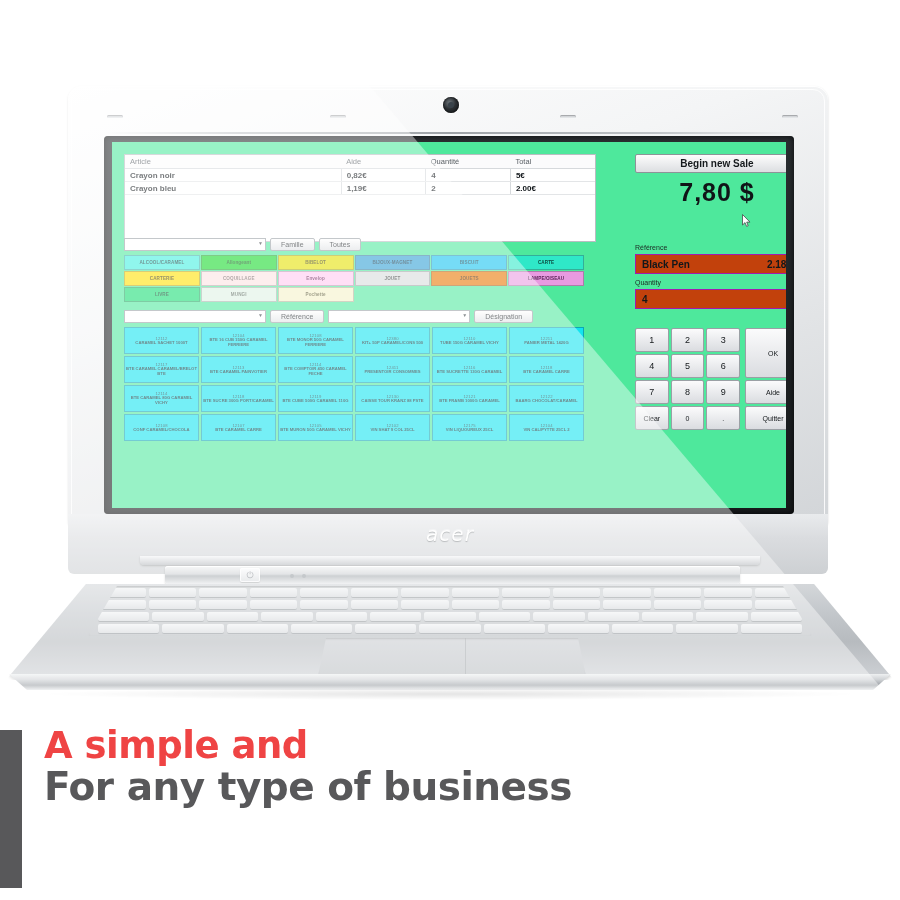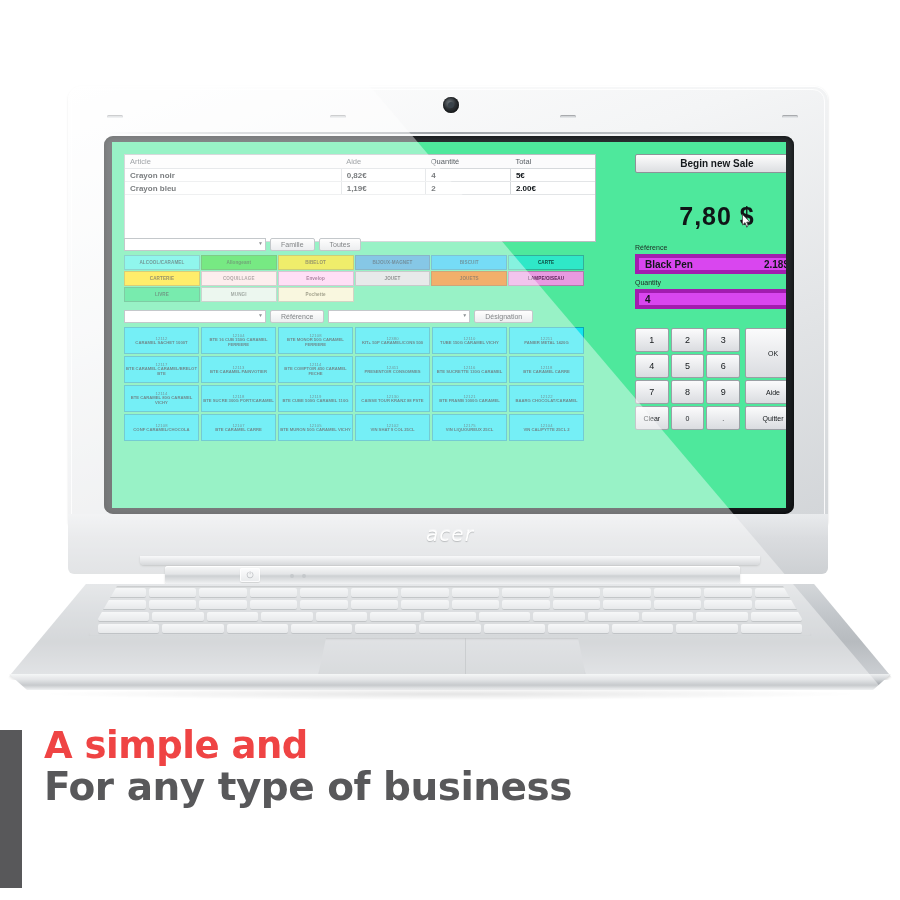--- a/index.html
+++ b/index.html
@@ -51,21 +51,21 @@
   .bezel-hairline{
     position:absolute; left:104px; top:132px; width:690px; height:2px;
     background:linear-gradient(90deg,rgba(180,185,190,0) 0%,rgba(150,156,162,.55) 20%,rgba(120,126,132,.7) 50%,rgba(150,156,162,.55) 80%,rgba(180,185,190,0) 100%);
     border-radius:2px;
   }
 
   
   .screen-frame{
     position:absolute; left:104px; top:136px; width:690px; height:378px;
     background:linear-gradient(#2a2e31,#16191b);
-    border-radius:9px;
+    border-radius:4px;
     box-shadow:inset 0 0 6px rgba(0,0,0,.8);
     overflow:hidden;
   }
   .screen{
     position:absolute; left:8px; top:6px; width:674px; height:366px;
     background:#4ee89c;
     overflow:hidden;
   }
 
   
@@ -239,27 +239,27 @@
   }
   .begin-btn{
     position:absolute; left:2px; top:2px; width:164px; height:19px;
     background:linear-gradient(#fdfdfd,#dcdee1);
     border:1px solid #8d9398; border-radius:2px;
     font-size:10px; font-weight:bold; color:#15191c;
     display:flex; align-items:center; justify-content:center;
   }
   .total-amount{
     position:absolute; left:0; top:26px; width:168px; text-align:center;
-    font-size:25px; font-weight:bold; color:#101417; letter-spacing:1px;margin-top:24px;
+    font-size:25px; font-weight:bold; color:#101417; letter-spacing:1px;
   }
   .fld-label{
     position:absolute; font-size:7px; color:#1d2a24;
   }
   .fld{
-    position:absolute; height:20px; background:#d946ef; border:4px solid #a21caf;
+    position:absolute; height:20px; background:#c2410c; border:1px solid #a21caf;
     display:flex; align-items:center; justify-content:space-between;
     padding:0 6px; font-size:10px; font-weight:bold; color:#12171a;
   }
   .lab-ref{ left:2px; top:92px; }
   .fld-ref{ left:2px; top:102px; width:164px; }
   .lab-qty{ left:2px; top:127px; }
   .fld-qty{ left:2px; top:137px; width:164px; }
 
   
   .keypad{ position:absolute; left:2px; top:176px; width:166px; }

